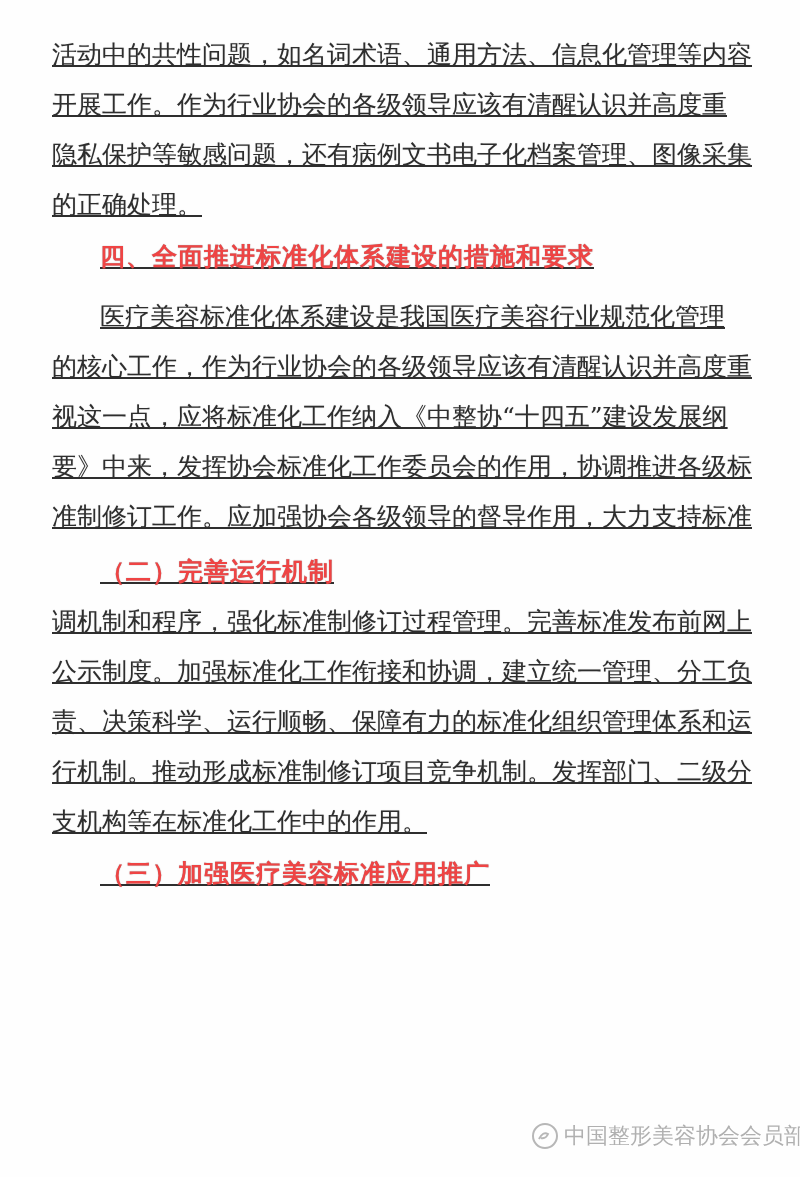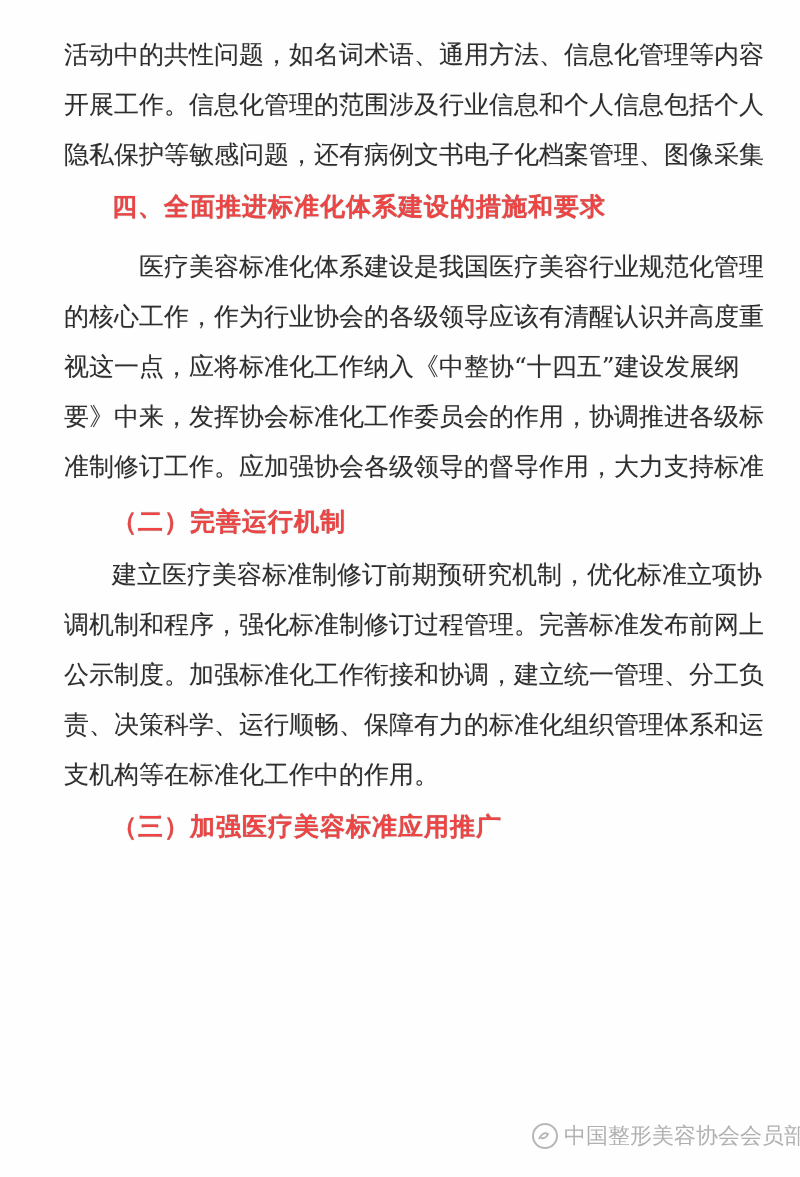--- a/index.html
+++ b/index.html
@@ -10,45 +10,46 @@
   .page {
     position: relative;
     width: 800px;
     height: 1177px;
     background: #fefefe;
     overflow: hidden;
     font-family: "DejaVu Serif", "Liberation Serif", serif;
   }
   .doc {
     position: absolute;
-    left: 64px;
+    left: 52px;
     top: 30px;
     width: 700px;
     font-size: 25px;
     color: #2e2e2e;
     text-shadow: 0 0 1px rgba(40,40,40,0.25);
+    text-decoration: underline;
   }
   .line {
     height: 50px;
     line-height: 50px;
     white-space: nowrap;
   }
   .indent {
     padding-left: 48px;
   }
   .h1, .h2 {
     font-weight: bold;
     color: #ef4444;
     text-shadow: 0 0 1px rgba(0,0,0,0.45);
     letter-spacing: 1px;
   }
   .mt2  { margin-top: 2px; }
   .mt3  { margin-top: 3px; }
   .mt5  { margin-top: 5px; }
-  .mt10 { margin-top: 10px; text-align: right; }
+  .mt10 { margin-top: 10px; }
   .watermark {
     position: absolute;
     left: 531px;
     top: 1121px;
     display: flex;
     align-items: center;
     gap: 5px;
     color: #a3a3a3;
     opacity: 0.85;
     font-size: 22px;
@@ -59,33 +60,34 @@
   .watermark svg {
     display: block;
   }
 </style>
 </head>
 <body>
 
 <div class="page">
   <div class="doc">
     <div class="line">活动中的共性问题，如名词术语、通用方法、信息化管理等内容</div>
-    <div class="line">开展工作。信息化管理的范围涉及行业信息和个人信息包括个人</div>
+    <div class="line">开展工作。作为行业协会的各级领导应该有清醒认识并高度重</div>
     <div class="line">隐私保护等敏感问题，还有病例文书电子化档案管理、图像采集</div>
+    <div class="line">的正确处理。</div>
     <div class="line h1 indent mt2">四、全面推进标准化体系建设的措施和要求</div>
     <div class="line indent mt10">医疗美容标准化体系建设是我国医疗美容行业规范化管理</div>
     <div class="line">的核心工作，作为行业协会的各级领导应该有清醒认识并高度重</div>
     <div class="line">视这一点，应将标准化工作纳入《中整协“十四五”建设发展纲</div>
     <div class="line">要》中来，发挥协会标准化工作委员会的作用，协调推进各级标</div>
     <div class="line">准制修订工作。应加强协会各级领导的督导作用，大力支持标准</div>
     <div class="line h2 indent mt5">（二）完善运行机制</div>
-    <div class="line indent mt3">建立医疗美容标准制修订前期预研究机制，优化标准立项协</div>
     <div class="line">调机制和程序，强化标准制修订过程管理。完善标准发布前网上</div>
     <div class="line">公示制度。加强标准化工作衔接和协调，建立统一管理、分工负</div>
     <div class="line">责、决策科学、运行顺畅、保障有力的标准化组织管理体系和运</div>
+    <div class="line">行机制。推动形成标准制修订项目竞争机制。发挥部门、二级分</div>
     <div class="line">支机构等在标准化工作中的作用。</div>
     <div class="line h2 indent mt2">（三）加强医疗美容标准应用推广</div>
   </div>
 
   <div class="watermark">
     <span>
       <svg width="28" height="28" viewBox="0 0 28 28">
         <circle cx="14" cy="14" r="12" fill="none" stroke="#ababab" stroke-width="2"></circle>
         <path d="M8 17 q4 -8 9 -5 q-2 5 -7 4" fill="none" stroke="#ababab" stroke-width="2"></path>
       </svg>

